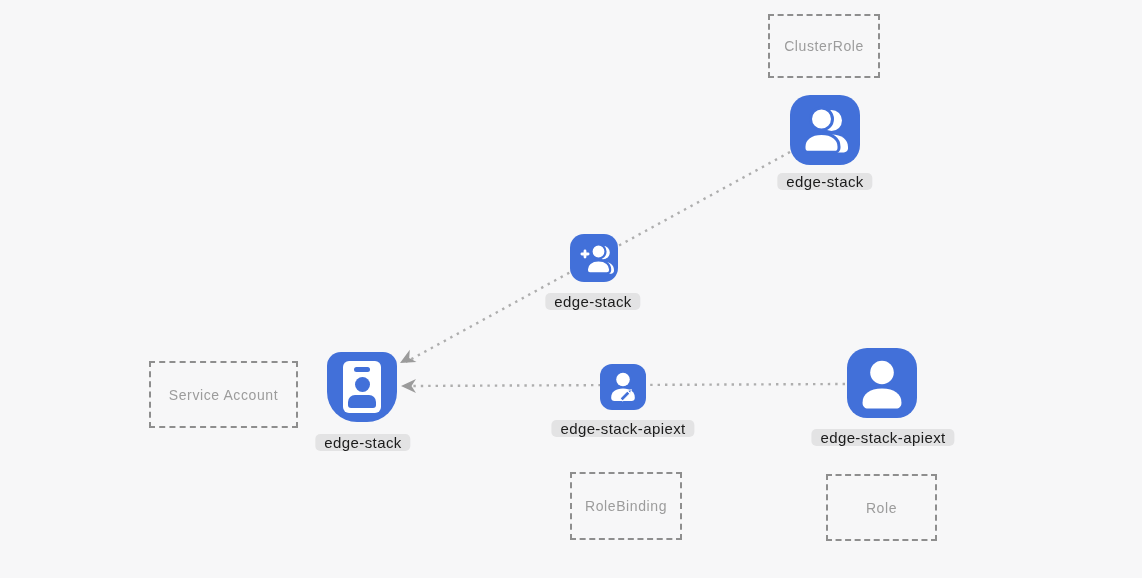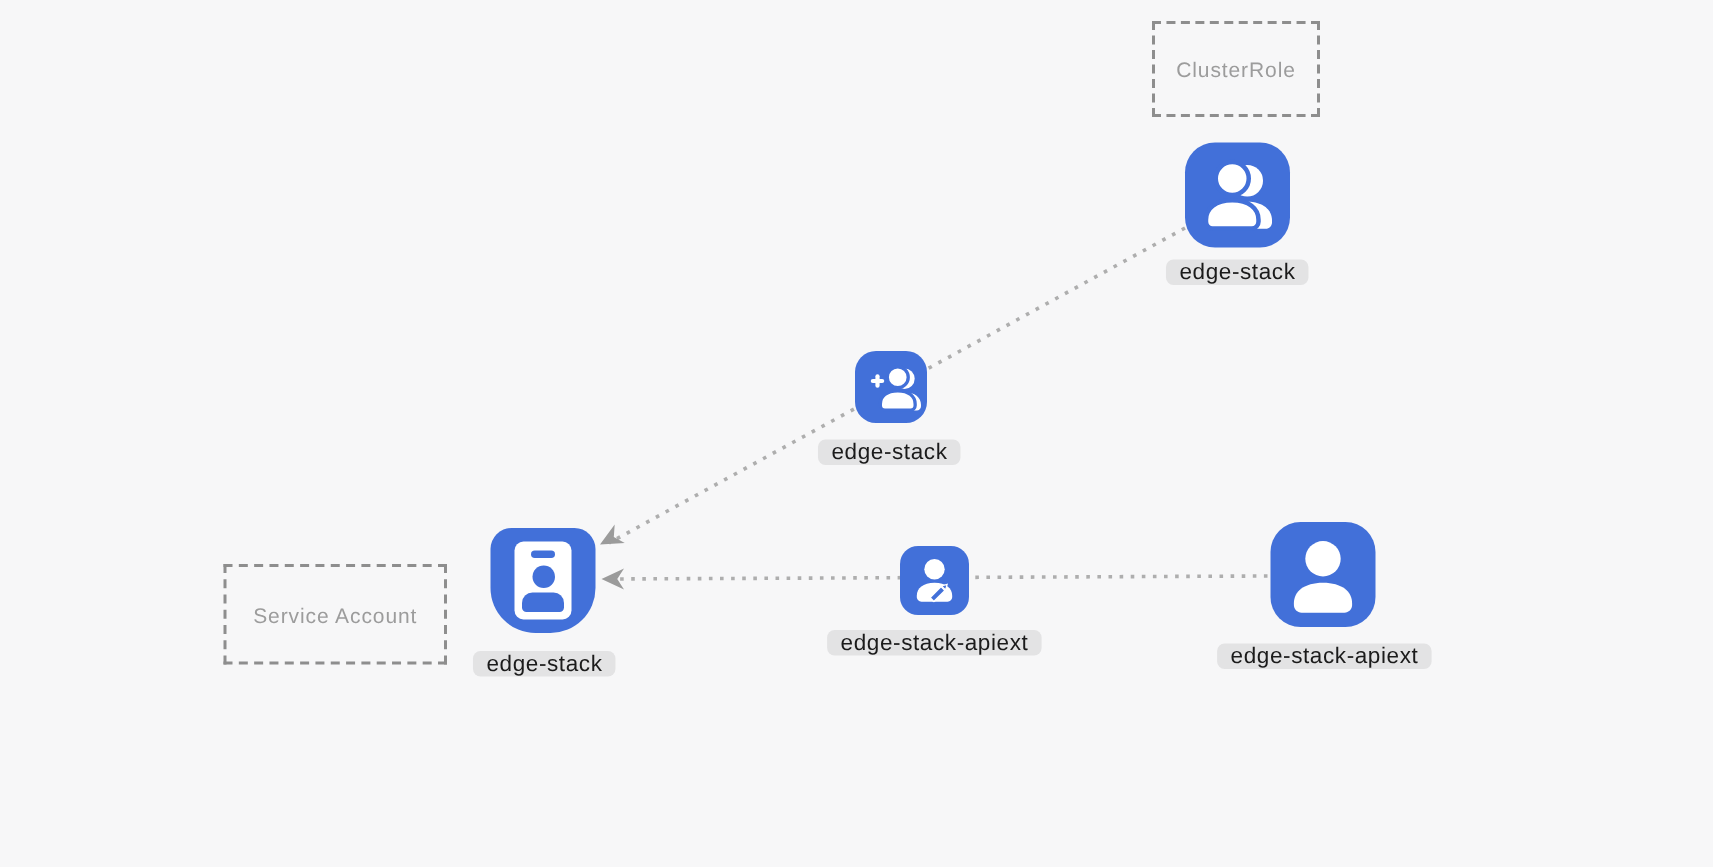--- a/index.html
+++ b/index.html
@@ -35,21 +35,21 @@
     display: flex;
     align-items: center;
     justify-content: center;
     color: var(--box-text);
     font-size: 14px;
     letter-spacing: 0.6px;
     background: transparent;
   }
   .box-cluster-role         { left: 768px; top: 14px;  width: 112px; height: 64px; }
   .box-cluster-role-binding { left: 462px; top: 142px; width: 182px; height: 67px; }
-  .box-service-account      { left: 149px; top: 376px; width: 149px; height: 67px; }
+  .box-service-account      { left: 149px; top: 361px; width: 149px; height: 67px; }
   .box-role-binding         { left: 570px; top: 472px; width: 112px; height: 68px; }
   .box-role                 { left: 826px; top: 474px; width: 111px; height: 67px; }
 
   .node {
     position: absolute;
     background: var(--node-blue);
     display: flex;
     align-items: center;
     justify-content: center;
     cursor: pointer;
@@ -98,20 +98,26 @@
     <line class="edge" x1="845" y1="384" x2="407" y2="386"></line>
     <polygon class="arrowhead" points="400,363 415,356 410.5,363 415,370" transform="rotate(-28.7 400 363)"></polygon>
     <polygon class="arrowhead" points="401,386 416,379 411.5,386 416,393"></polygon>
   </svg>
 
   <div class="type-box box-cluster-role">
     <span>ClusterRole</span>
   </div>
   <div class="type-box box-service-account">
     <span>Service Account</span>
+  </div>
+  <div class="type-box box-role-binding">
+    <span>RoleBinding</span>
+  </div>
+  <div class="type-box box-role">
+    <span>Role</span>
   </div>
 
   <div class="node node-cluster-role">
     <svg width="70" height="70" viewBox="0 0 70 70">
       <g fill="#ffffff">
         <circle cx="41.5" cy="25.5" r="10.5"></circle>
         <path d="M41.5 39.5c-10.5 0-16.5 5.3-16.5 12.5v1.3c0 2.3 1.9 4.2 4.2 4.2h24.6c2.3 0 4.2-1.9 4.2-4.2v-1.3c0-7.2-6-12.5-16.5-12.5z"></path>
       </g>
       <g fill="#ffffff" stroke="#4270d9" stroke-width="3">
         <circle cx="31.5" cy="24" r="11"></circle>

